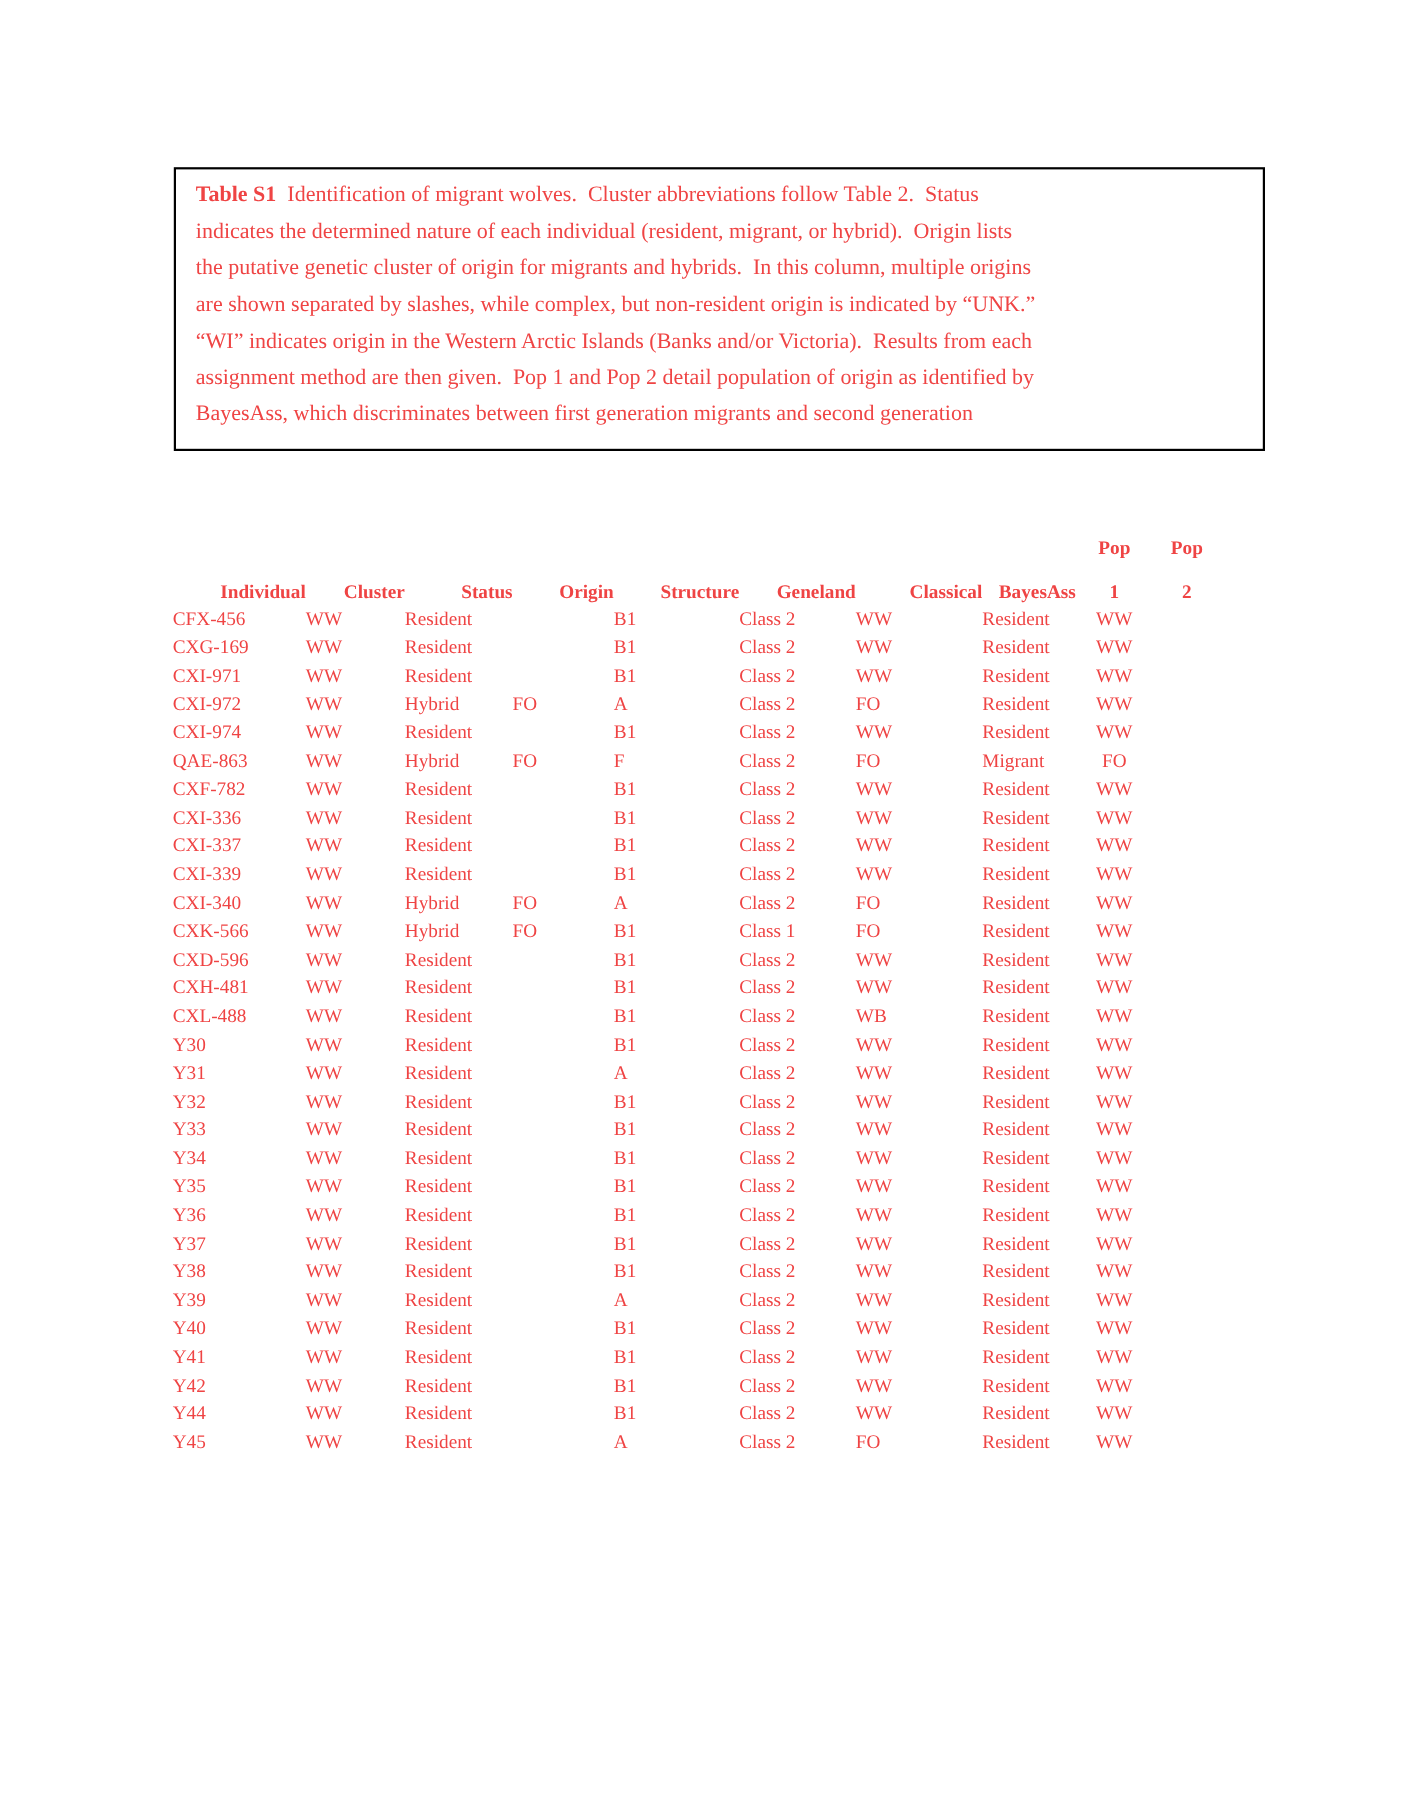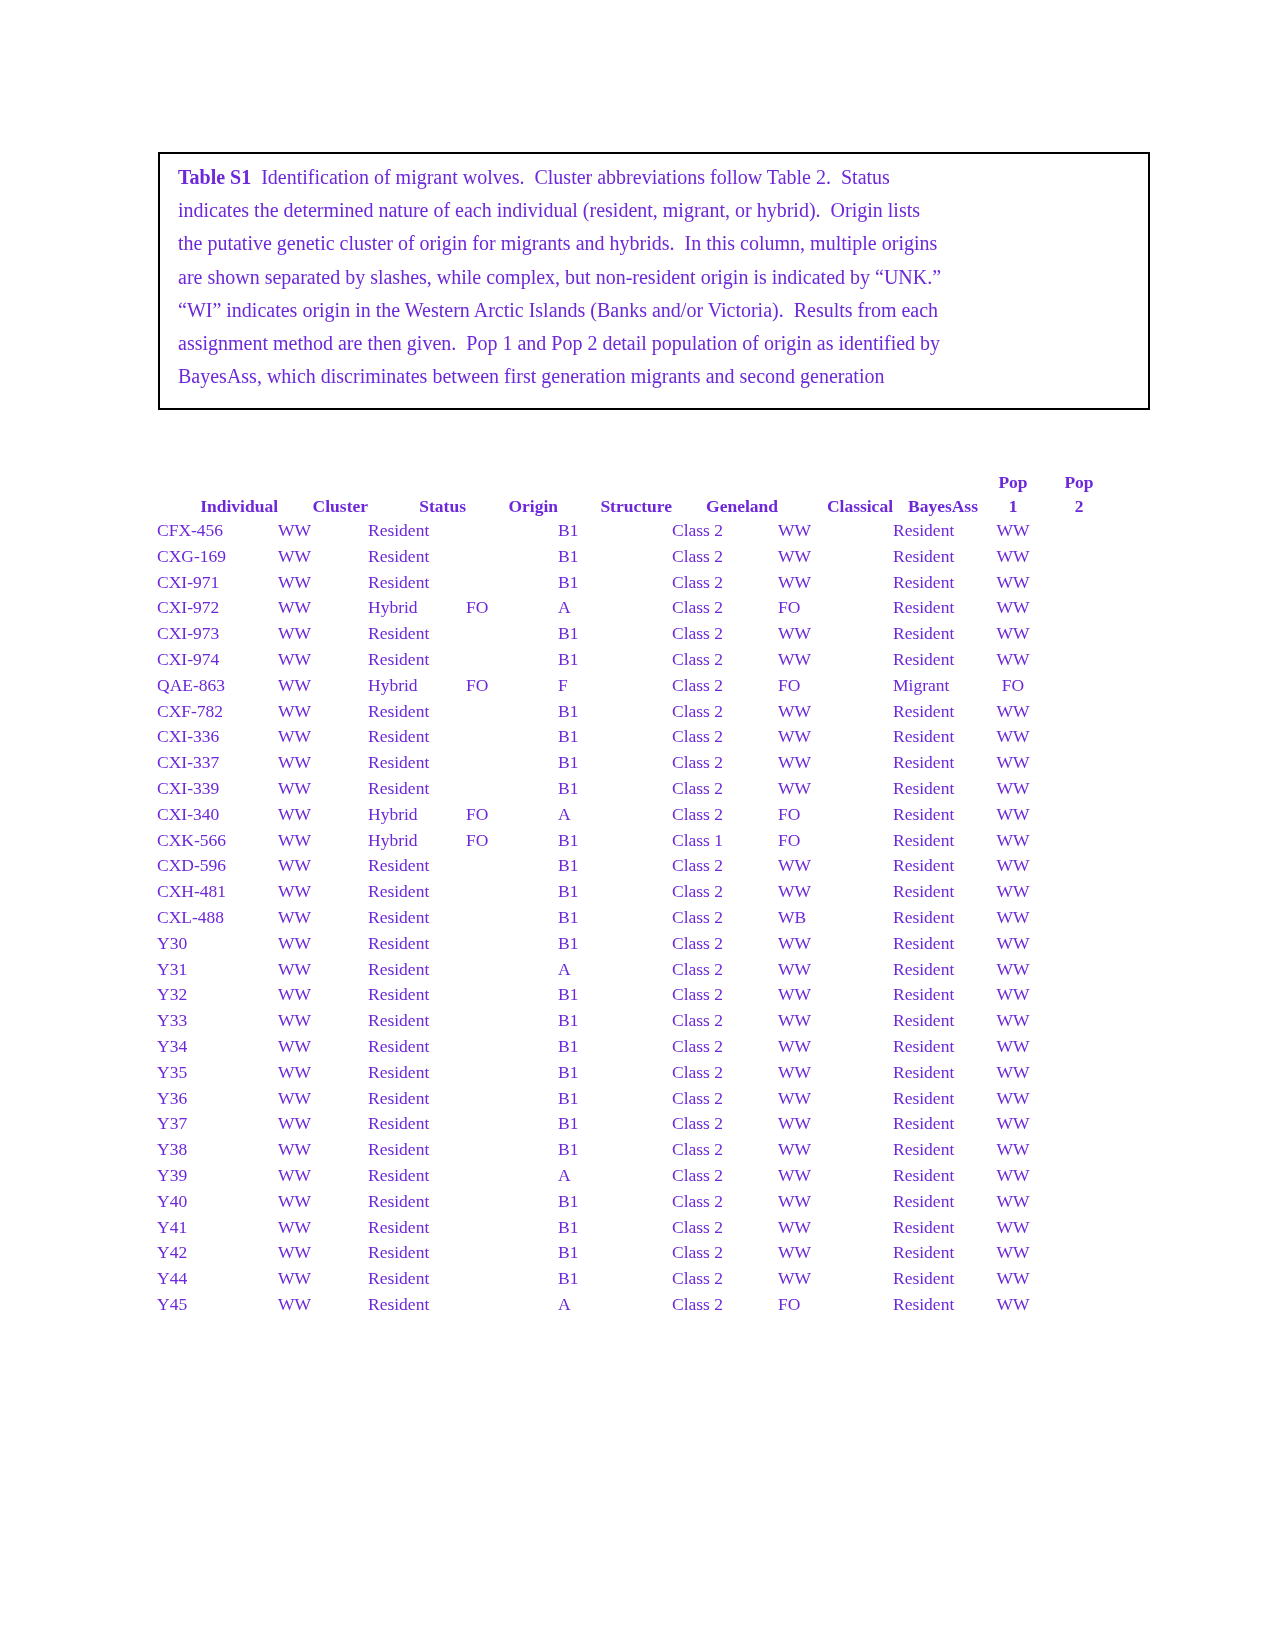--- a/index.html
+++ b/index.html
@@ -1,21 +1,21 @@
 <!DOCTYPE html>
 <html><head>
 <meta charset="utf-8">
 <style>
   html, body { margin: 0; padding: 0; background: #ffffff; }
   .page {
     position: relative;
     width: 1275px;
     height: 1651px;
     background: #ffffff;
-    color: #6d28d9;
+    color: #ef4444;
     font-family: "Liberation Serif", serif;
     overflow: hidden;
   }
   .caption-box {
     position: absolute;
     left: 158px;
     top: 152px;
     width: 992px;
     height: 258px;
     border: 2px solid #000000;
@@ -35,21 +35,21 @@
     border-collapse: collapse;
     table-layout: fixed;
   }
   table.wolf-table th {
     font-weight: bold;
     text-align: right;
     vertical-align: bottom;
     padding: 0;
     font-size: 17.5px;
   }
-  table.wolf-table th div { line-height: 24px; }
+  table.wolf-table th div { line-height: 24px; margin-top: 16px; }
   table.wolf-table td {
     padding: 0;
     font-size: 17.5px;
     height: 25.8px;
     line-height: 25.8px;
     vertical-align: middle;
     white-space: nowrap;
     overflow: visible;
   }
   table.wolf-table .pop-col { text-align: center; }
@@ -163,32 +163,20 @@
           <td>Hybrid</td>
           <td>FO</td>
           <td>A</td>
           <td>Class 2</td>
           <td>FO</td>
           <td>Resident</td>
           <td class="pop-col">WW</td>
           <td class="pop-col"></td>
         </tr>
         <tr>
-          <td>CXI-973</td>
-          <td>WW</td>
-          <td>Resident</td>
-          <td></td>
-          <td>B1</td>
-          <td>Class 2</td>
-          <td>WW</td>
-          <td>Resident</td>
-          <td class="pop-col">WW</td>
-          <td class="pop-col"></td>
-        </tr>
-        <tr>
           <td>CXI-974</td>
           <td>WW</td>
           <td>Resident</td>
           <td></td>
           <td>B1</td>
           <td>Class 2</td>
           <td>WW</td>
           <td>Resident</td>
           <td class="pop-col">WW</td>
           <td class="pop-col"></td>

